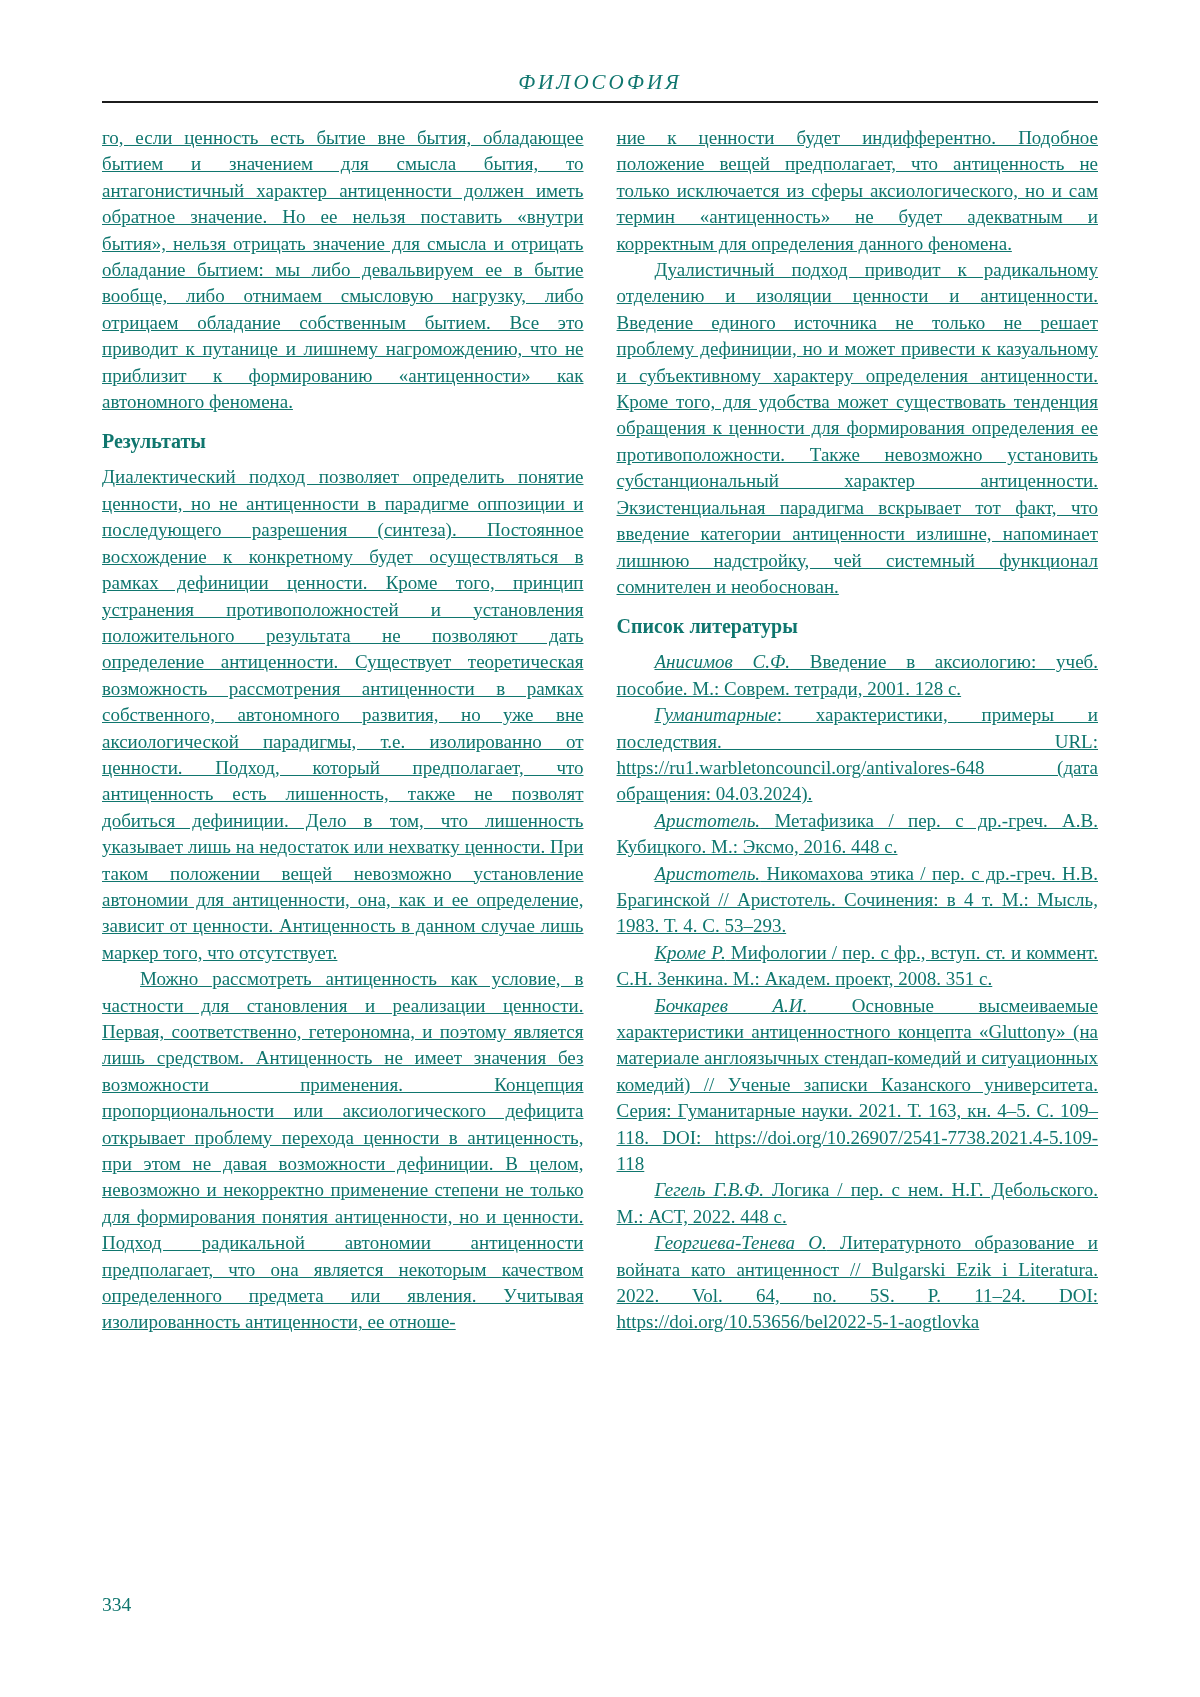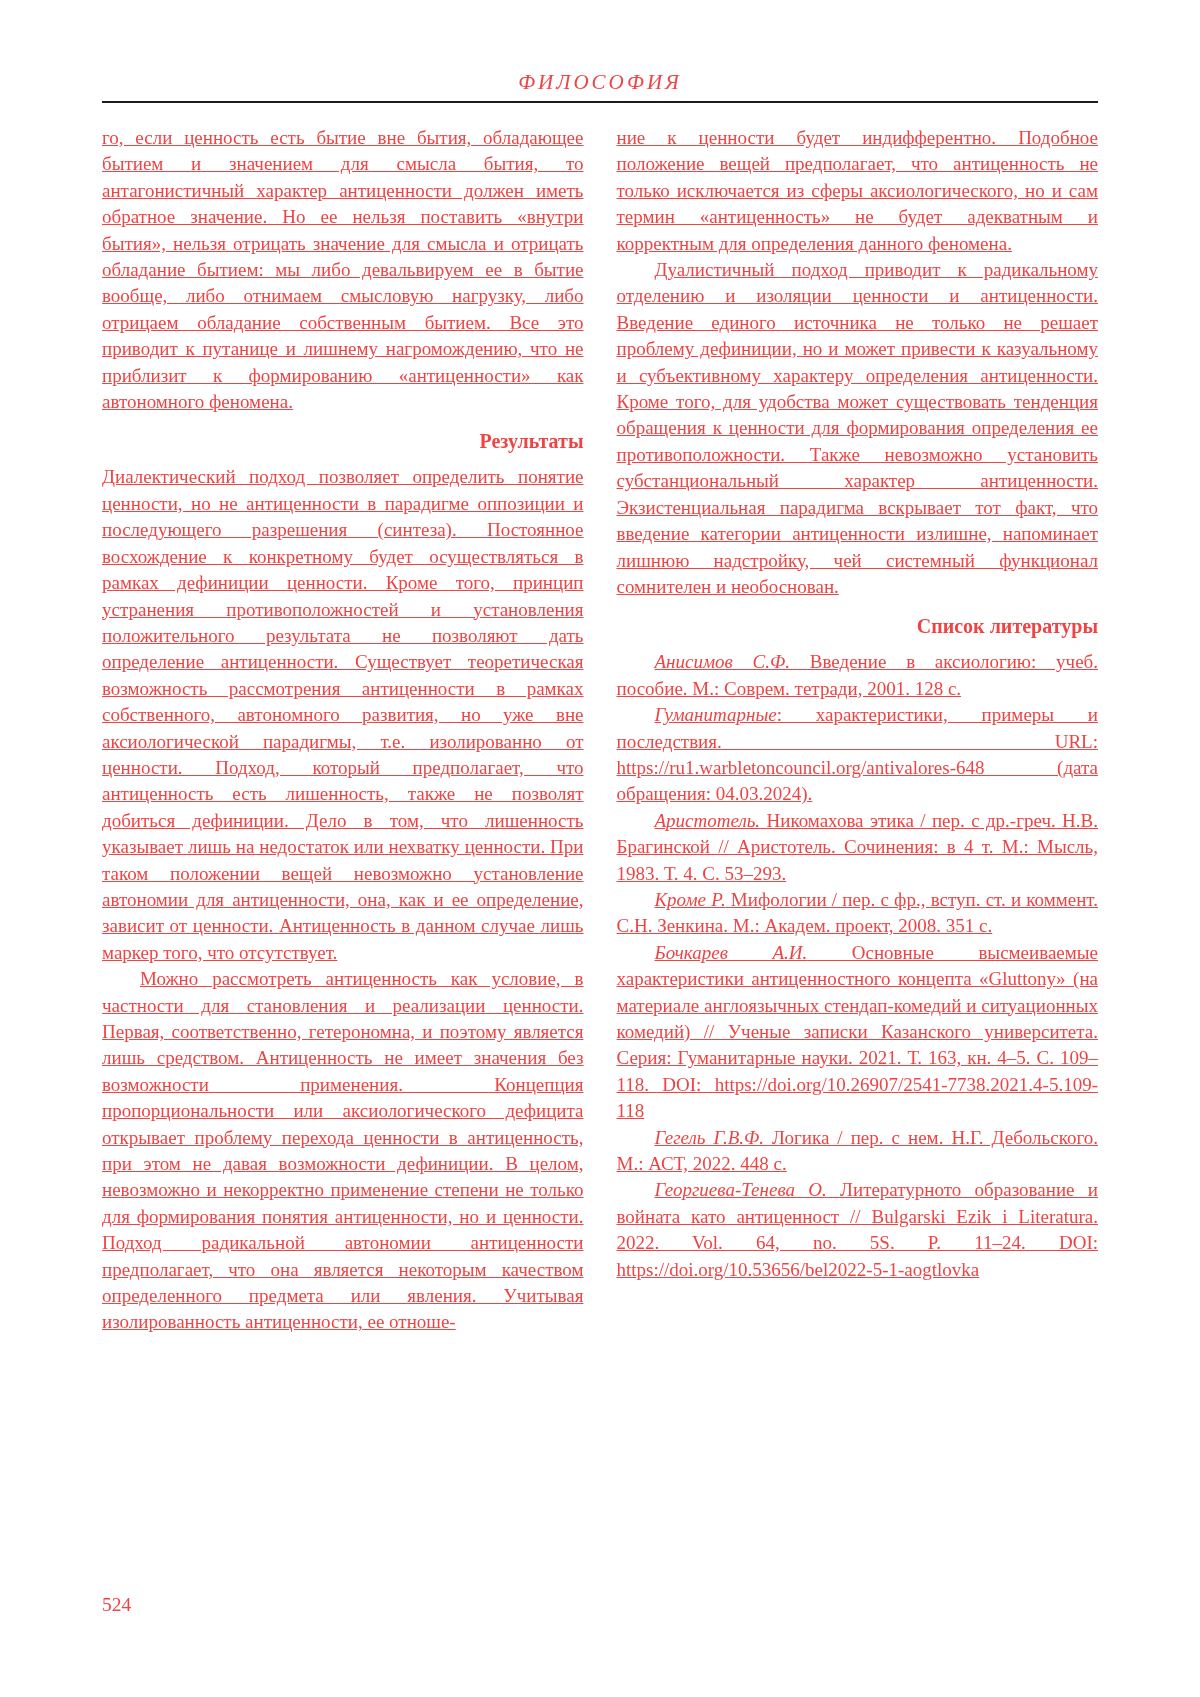--- a/index.html
+++ b/index.html
@@ -6,21 +6,21 @@
     margin: 0;
     padding: 0;
     background: #ffffff;
   }
   .page {
     position: relative;
     width: 1200px;
     height: 1697px;
     margin: 0 auto;
     background: #ffffff;
-    color: #ef4444;
+    color: #0f766e;
     font-family: "Liberation Serif", "DejaVu Serif", serif;
     box-sizing: border-box;
     padding: 70px 102px 15px 102px;
     overflow: hidden;
   }
   .running-head {
     text-align: center;
   }
   .journal-section {
     font-style: italic;
@@ -55,21 +55,20 @@
   .col p.ref {
     text-indent: 38px;
     overflow-wrap: break-word;
     word-break: break-word;
   }
   .col h2 {
     font-size: 20px;
     font-weight: bold;
     margin: 13px 0 10px 0;
     line-height: 26px;
-    text-align: right;
   }
   .ref .ref-lead {
     font-style: italic;
   }
   .page-number {
     position: absolute;
     left: 102px;
     top: 1594px;
     font-size: 19.5px;
   }
@@ -93,24 +92,25 @@
       <p class="indent">Можно рассмотреть антиценность как условие, в частности для становления и реализации ценности. Первая, соответственно, гетерономна, и поэтому является лишь средством. Антиценность не имеет значения без возможности применения. Концепция пропорциональности или аксиологического дефицита открывает проблему перехода ценности в антиценность, при этом не давая возможности дефиниции. В целом, невозможно и некорректно применение степени не только для формирования понятия антиценности, но и ценности. Подход радикальной автономии антиценности предполагает, что она является некоторым качеством определенного предмета или явления. Учитывая изолированность антиценности, ее отноше-</p>
     </section>
 
     <section class="col">
       <p>ние к ценности будет индифферентно. Подобное положение вещей предполагает, что антиценность не только исключается из сферы аксиологического, но и сам термин «антиценность» не будет адекватным и корректным для определения данного феномена.</p>
       <p class="indent">Дуалистичный подход приводит к радикальному отделению и изоляции ценности и антиценности. Введение единого источника не только не решает проблему дефиниции, но и может привести к казуальному и субъективному характеру определения антиценности. Кроме того, для удобства может существовать тенденция обращения к ценности для формирования определения ее противоположности. Также невозможно установить субстанциональный характер антиценности. Экзистенциальная парадигма вскрывает тот факт, что введение категории антиценности излишне, напоминает лишнюю надстройку, чей системный функционал сомнителен и необоснован.</p>
       <h2>Список литературы</h2>
 
       <p class="ref"><span class="ref-lead">Анисимов С.Ф.</span><span> Введение в аксиологию: учеб. пособие. М.: Соврем. тетради, 2001. 128 с.</span></p>
       <p class="ref"><span class="ref-lead">Гуманитарные</span><span>: характеристики, примеры и последствия. URL: https://ru1.warbletoncouncil.org/antivalores-648 (дата обращения: 04.03.2024).</span></p>
+      <p class="ref"><span class="ref-lead">Аристотель.</span><span> Метафизика / пер. с др.-греч. А.В. Кубицкого. М.: Эксмо, 2016. 448 с.</span></p>
       <p class="ref"><span class="ref-lead">Аристотель.</span><span> Никомахова этика / пер. с др.-греч. Н.В. Брагинской // Аристотель. Сочинения: в 4 т. М.: Мысль, 1983. Т. 4. С. 53–293.</span></p>
       <p class="ref"><span class="ref-lead">Кроме Р.</span><span> Мифологии / пер. с фр., вступ. ст. и коммент. С.Н. Зенкина. М.: Академ. проект, 2008. 351 с.</span></p>
       <p class="ref"><span class="ref-lead">Бочкарев А.И.</span><span> Основные высмеиваемые характеристики антиценностного концепта «Gluttony» (на материале англоязычных стендап-комедий и ситуационных комедий) // Ученые записки Казанского университета. Серия: Гуманитарные науки. 2021. Т. 163, кн. 4–5. С. 109–118. DOI: https://doi.org/10.26907/2541-7738.2021.4-5.109-118</span></p>
       <p class="ref"><span class="ref-lead">Гегель Г.В.Ф.</span><span> Логика / пер. с нем. Н.Г. Дебольского. М.: АСТ, 2022. 448 с.</span></p>
       <p class="ref"><span class="ref-lead">Георгиева-Тенева О.</span><span> Литературното образование и войната като антиценност // Bulgarski Ezik i Literatura. 2022. Vol. 64, no. 5S. P. 11–24. DOI: https://doi.org/10.53656/bel2022-5-1-aogtlovka</span></p>
     </section>
 
   </main>
 
-  <div class="page-number">524</div>
+  <div class="page-number">334</div>
 
 </div>
 
 </body></html>

